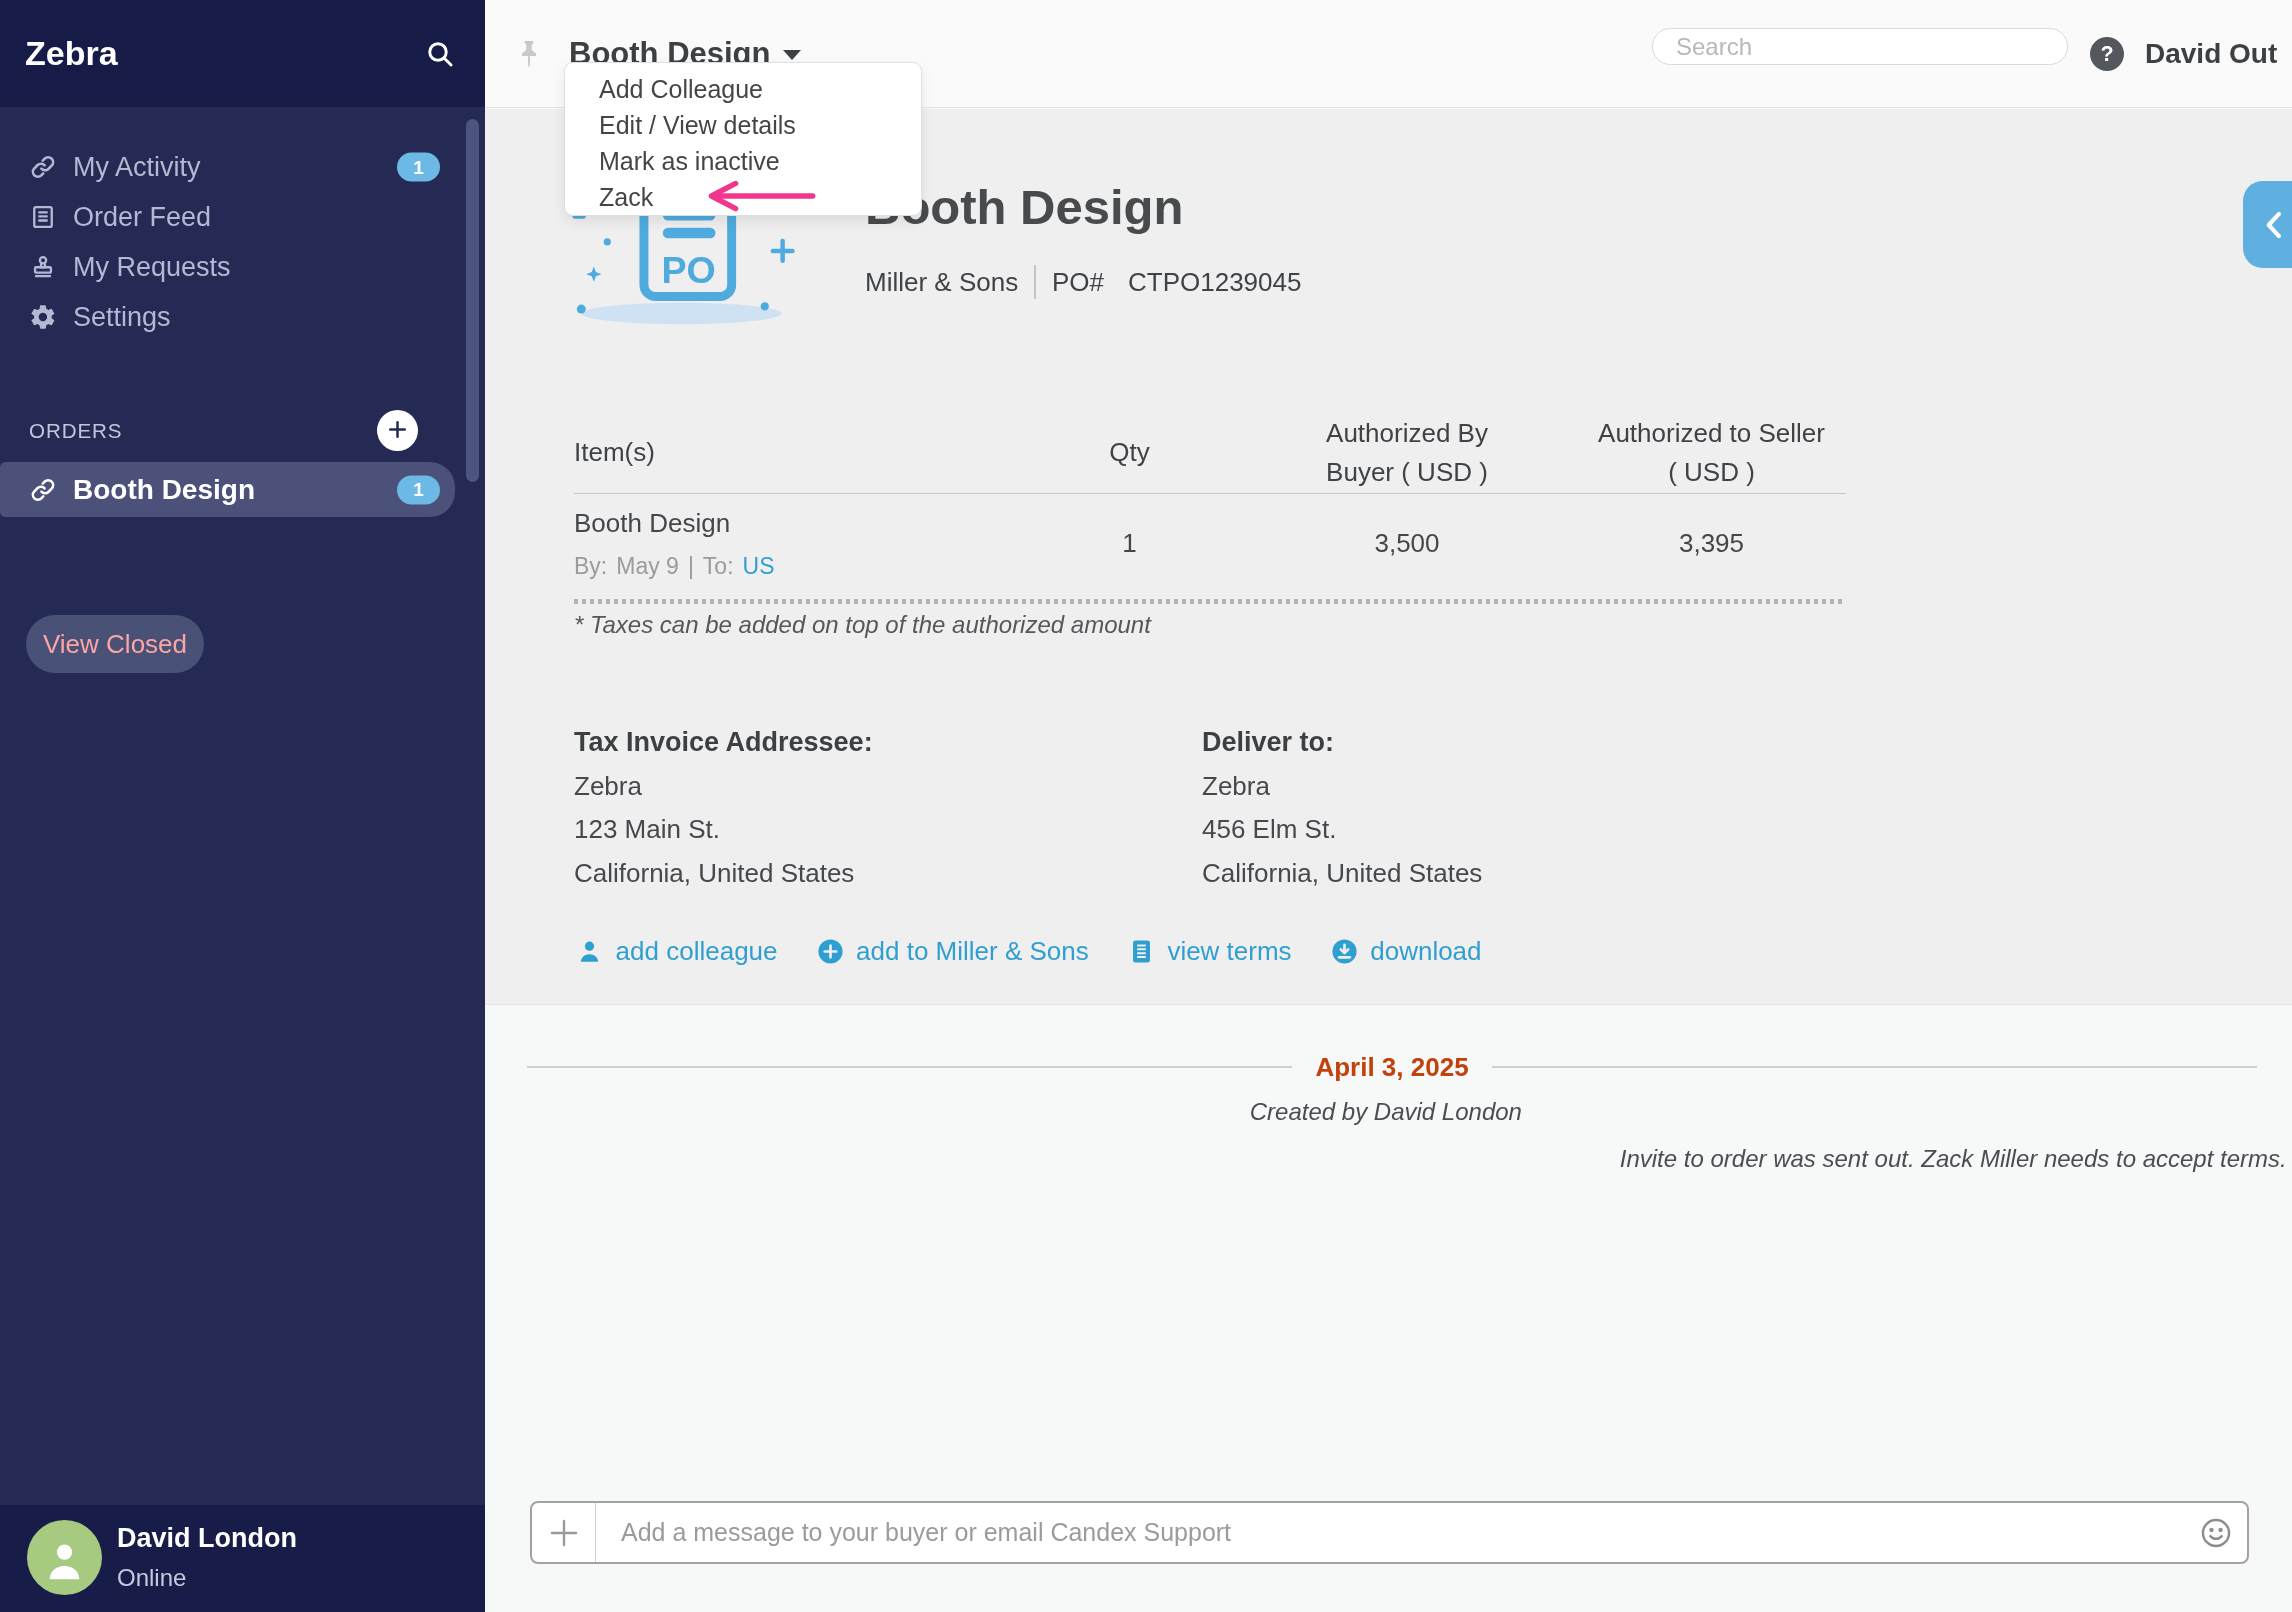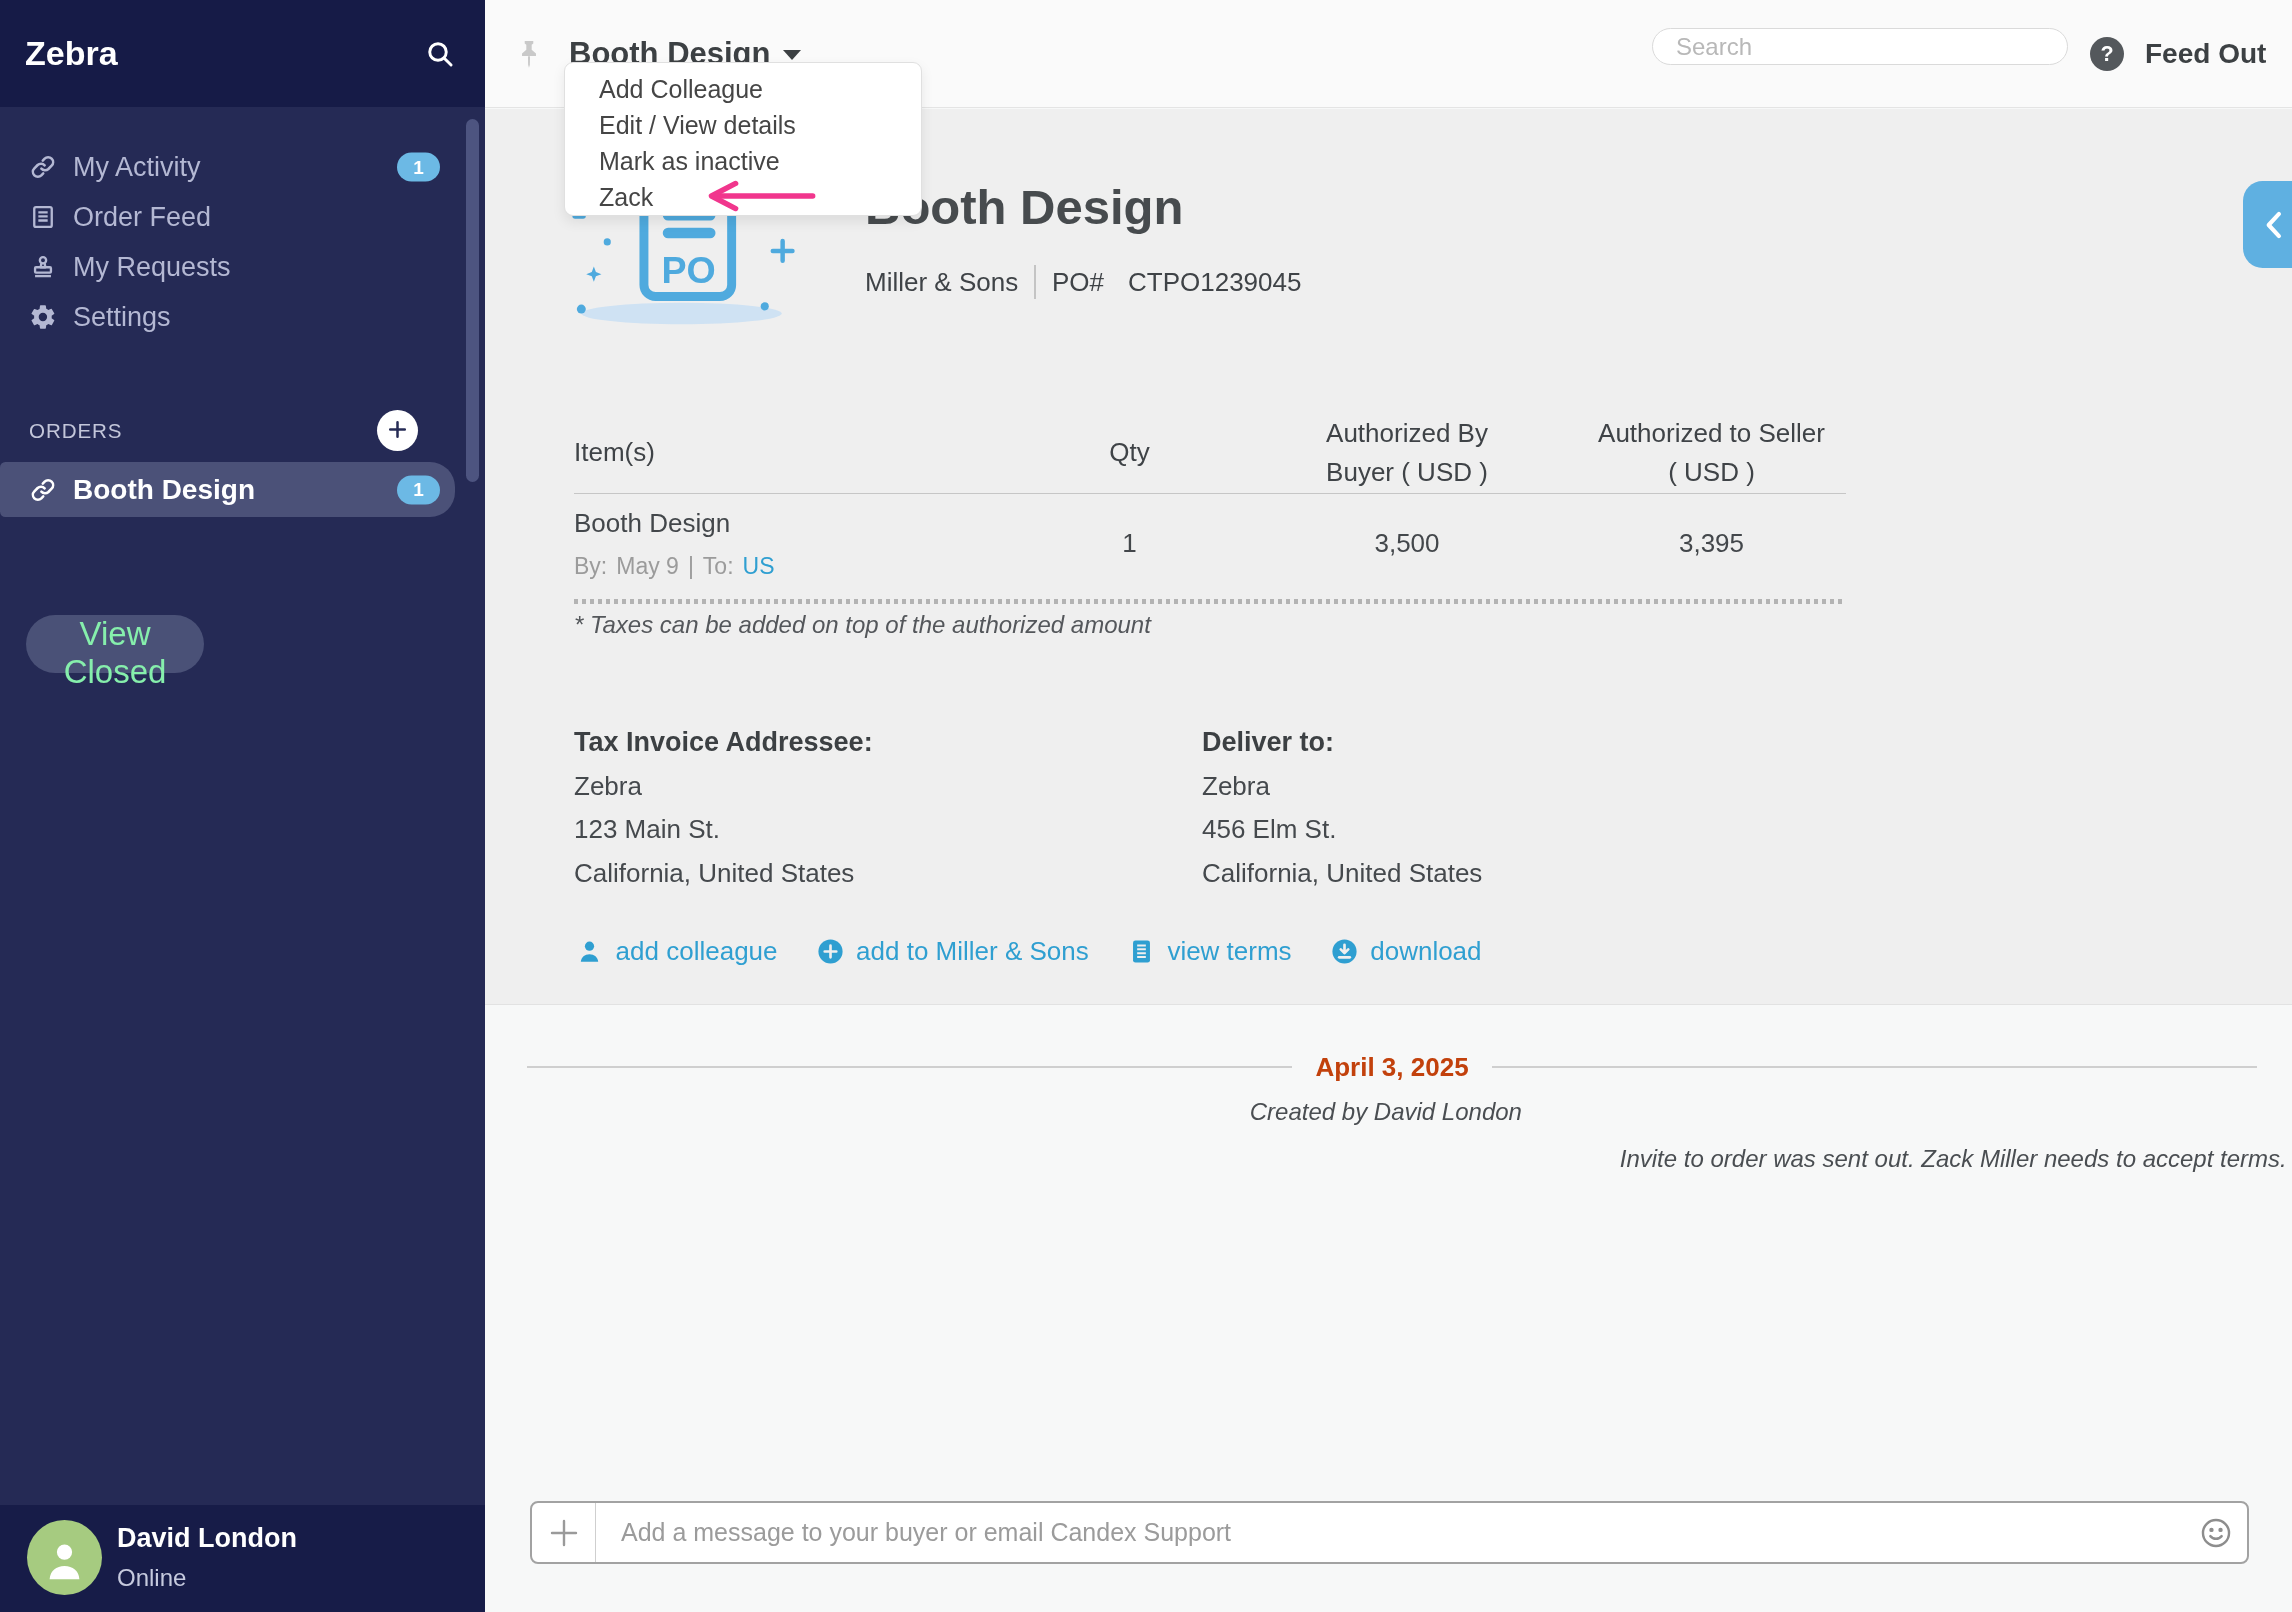--- a/index.html
+++ b/index.html
@@ -55,21 +55,21 @@
     background: #4b5178; border-radius: 5.4px 25px 25px 5.4px;
     display: flex; align-items: center; padding-left: 29px; cursor: pointer;
   }
   .order-row .nav-icon { width: 28px; height: 28px; margin-right: 16px; color: #ffffff; }
   .order-row .nav-icon svg { width: 28px; height: 28px; }
   .order-row-label { color: #ffffff; font-size: 28px; font-weight: bold; }
 
   .view-closed {
     position: absolute; left: 26px; top: 615px; width: 178px; height: 58px;
     border-radius: 29.6px; background: #4a5177; border: none; cursor: pointer;
-    color: #86efac; font-size: 33px; font-family: "Liberation Sans", sans-serif;
+    color: #fca5a5; font-size: 26px; font-family: "Liberation Sans", sans-serif;
   }
 
   .sb-scroll-thumb {
     position: absolute; left: 466px; top: 119px; width: 12.5px; height: 363px;
     border-radius: 7.2px; background: #4d5480; cursor: pointer;
   }
 
   .sidebar-footer {
     position: absolute; left: 0; top: 1505px; width: 485px; height: 107px;
     background: #171c48; cursor: pointer;
@@ -319,21 +319,21 @@
       <path d="M9.3 3.2h5.4v1.5l-1 .9v3.1l2.7 2.3v1.6H7.6v-1.6l2.7-2.3V5.6l-1-.9z"></path>
       <path d="M11.35 12.8h1.3l-.1 5.3-.55 1.9-.55-1.9z"></path>
     </svg>
   </div>
   <div class="topbar-title">
     <span class="topbar-title-text">Booth Design</span>
     <span class="caret-down"></span>
   </div>
   <input class="top-search" type="text" placeholder="Search" style="">
   <button class="help-btn">?</button>
-  <div class="sign-out">Feed Out</div>
+  <div class="sign-out">David Out</div>
 
   <section class="order-card">
     <svg class="po-illustration" viewBox="0 0 290 190">
       <ellipse cx="140" cy="166" rx="112" ry="12" fill="#cfe2f3"></ellipse>
       <rect x="98" y="10" width="98" height="137" rx="13" fill="none" stroke="#4faade" stroke-width="10"></rect>
       <rect x="119" y="50" width="59" height="12" rx="6" fill="#4faade"></rect>
       <rect x="119" y="70" width="59" height="12" rx="6" fill="#4faade"></rect>
       <text x="148" y="132" text-anchor="middle" font-family="Liberation Sans, sans-serif" font-size="42" font-weight="bold" fill="#4faade">PO</text>
       <rect x="18" y="54" width="15" height="6" rx="3" fill="#4faade"></rect>
       <circle cx="57" cy="86" r="4" fill="#4faade"></circle>

